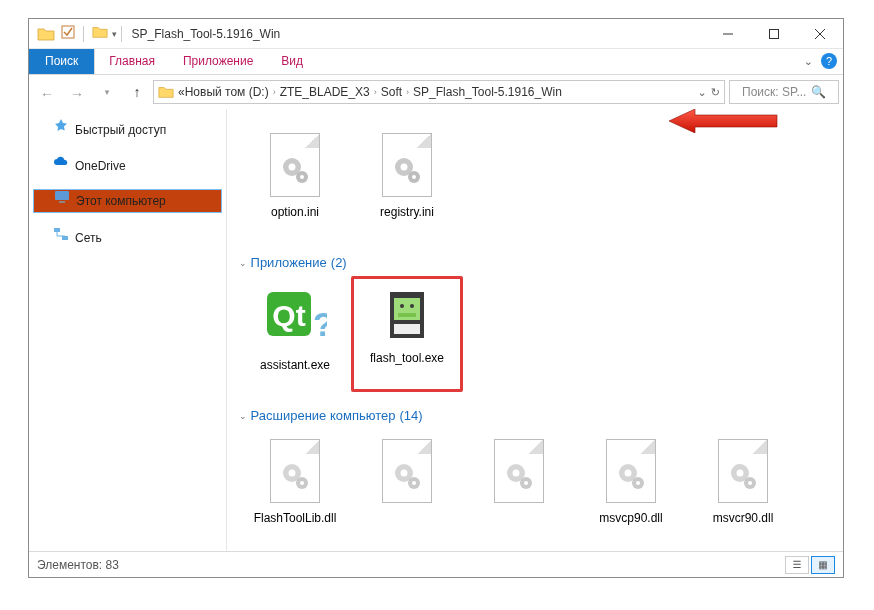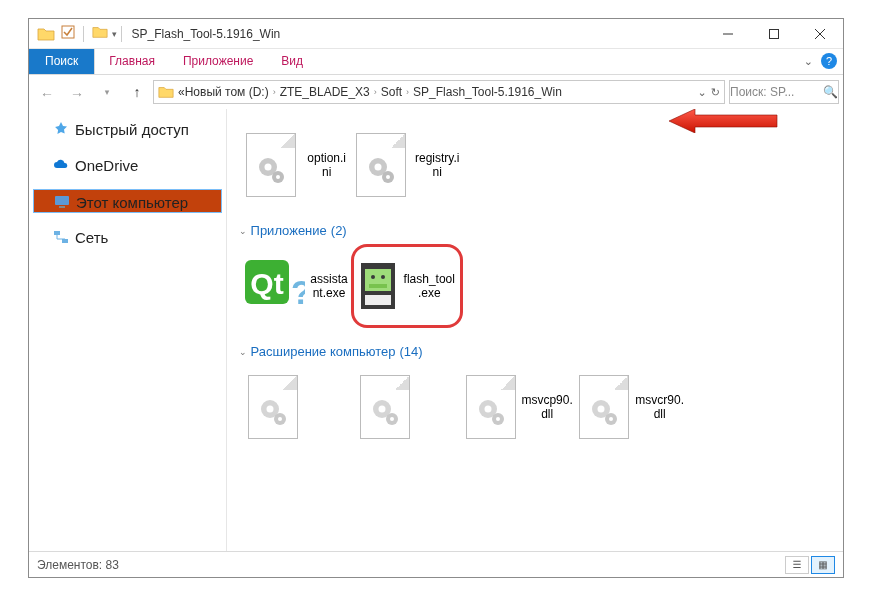--- a/index.html
+++ b/index.html
@@ -26,40 +26,40 @@
 
 
 .addressrow { height: 34px; display: flex; align-items: center; gap: 2px; padding: 0 4px; }
 .navbtn { width: 28px; height: 26px; display: flex; align-items: center; justify-content: center; color: #999; font-size: 14px; }
 .navbtn.enabled { color: #333; }
 .addrbar { flex: 1; height: 24px; border: 1px solid #c9c9c9; display: flex; align-items: center; font-size: 12px; position: relative; }
 .addricon { width: 16px; height: 16px; margin: 0 4px; }
 .crumb { color: #333; }
 .crumbsep { color: #888; margin: 0 4px; font-size: 9px; }
 .addr-actions { margin-left: auto; display: flex; align-items: center; gap: 4px; padding-right: 4px; color: #666; font-size: 11px; }
-.searchbox { width: 110px; height: 24px; border: 1px solid #c9c9c9; margin-left: 2px; display: flex; align-items: center; font-size: 12px; color: #888; padding: 0 0; }
+.searchbox { width: 110px; height: 24px; border: 1px solid #c9c9c9; margin-left: 2px; display: flex; align-items: center; font-size: 12px; color: #888; padding: 0 12px; }
 
 
 .redarrow { position: absolute; top: 90px; left: 640px; pointer-events: none; }
 
 
 .body { flex: 1; display: flex; min-height: 0; }
 .sidebar { width: 198px; border-right: 1px solid #e6e6e6; padding: 8px 0; overflow: hidden; }
-.sbitem { display: flex; align-items: flex-start; gap: 6px; padding: 4px 8px 4px 24px; font-size: 15px; color: #222; height: 24px; }
+.sbitem { display: flex; align-items: flex-end; gap: 6px; padding: 4px 8px 4px 24px; font-size: 12px; color: #222; height: 24px; }
 .sbitem.sel { background: #c2410c; border: 1px solid #7abdf7; margin: 0 4px; padding-left: 20px; }
 .sbgap { height: 12px; }
 
 .content { flex: 1; overflow: auto; padding: 12px 0 0 4px; }
 .group-header { font-size: 13px; color: #1a6ec0; padding: 4px 8px; display: flex; align-items: center; gap: 4px; }
 .group-header .caret { font-size: 9px; color: #777; }
 .count { color: #1a6ec0; }
 .iconrow { display: flex; flex-wrap: nowrap; padding: 2px 8px 12px; }
-.fileitem { width: 112px; display: flex; flex-direction: row; align-items: center; gap: 4px; padding: 6px 2px; font-size: 12px; text-align: center; word-break: break-word; line-height: 1.2; }
+.fileitem { width: 112px; display: flex; flex-direction: column; align-items: center; gap: 4px; padding: 6px 2px; font-size: 12px; text-align: center; word-break: break-word; line-height: 1.2; }
 .fileitem .label { min-height: 28px; }
-.selected-frame { border: 3px solid #e03a3a; border-radius: 16px; padding: 4px; align-items: center; }
+.selected-frame { border: 3px solid #e03a3a; border-radius: 2px; padding: 4px; align-items: center; }
 .fileicon { width: 64px; height: 72px; display: flex; align-items: center; justify-content: center; }
 
 
 .statusbar { height: 26px; border-top: 1px solid #dadada; display: flex; align-items: center; font-size: 12px; color: #555; padding: 0 8px; }
 .status-right { margin-left: auto; display: flex; gap: 2px; }
 .viewmode { width: 24px; height: 18px; border: 1px solid #ccc; display: flex; align-items: center; justify-content: center; font-size: 10px; }
 .viewmode.active { border-color: #1e88e5; background: #e3f2fd; }
 
 
 .page { width: 50px; height: 64px; background: #fff; border: 1px solid #bbb; position: relative; }
@@ -274,20 +274,33 @@
           <div class="fileicon">
               <div class="page">
                 <svg class="geargroup" width="34" height="34" viewBox="0 0 34 34">
                   <circle cx="13" cy="15" r="9" fill="#d5d5d5"></circle>
                   <circle cx="13" cy="15" r="3.5" fill="#fff"></circle>
                   <circle cx="23" cy="25" r="6" fill="#c9c9c9"></circle>
                   <circle cx="23" cy="25" r="2" fill="#fff"></circle>
                 </svg>
               </div>
             </div>
+          <div class="label">FlashToolLib.dll</div>
+        </div>
+        <div class="fileitem">
+          <div class="fileicon">
+              <div class="page">
+                <svg class="geargroup" width="34" height="34" viewBox="0 0 34 34">
+                  <circle cx="13" cy="15" r="9" fill="#d5d5d5"></circle>
+                  <circle cx="13" cy="15" r="3.5" fill="#fff"></circle>
+                  <circle cx="23" cy="25" r="6" fill="#c9c9c9"></circle>
+                  <circle cx="23" cy="25" r="2" fill="#fff"></circle>
+                </svg>
+              </div>
+            </div>
         </div>
         <div class="fileitem">
           <div class="fileicon">
               <div class="page">
                 <svg class="geargroup" width="34" height="34" viewBox="0 0 34 34">
                   <circle cx="13" cy="15" r="9" fill="#d5d5d5"></circle>
                   <circle cx="13" cy="15" r="3.5" fill="#fff"></circle>
                   <circle cx="23" cy="25" r="6" fill="#c9c9c9"></circle>
                   <circle cx="23" cy="25" r="2" fill="#fff"></circle>
                 </svg>

